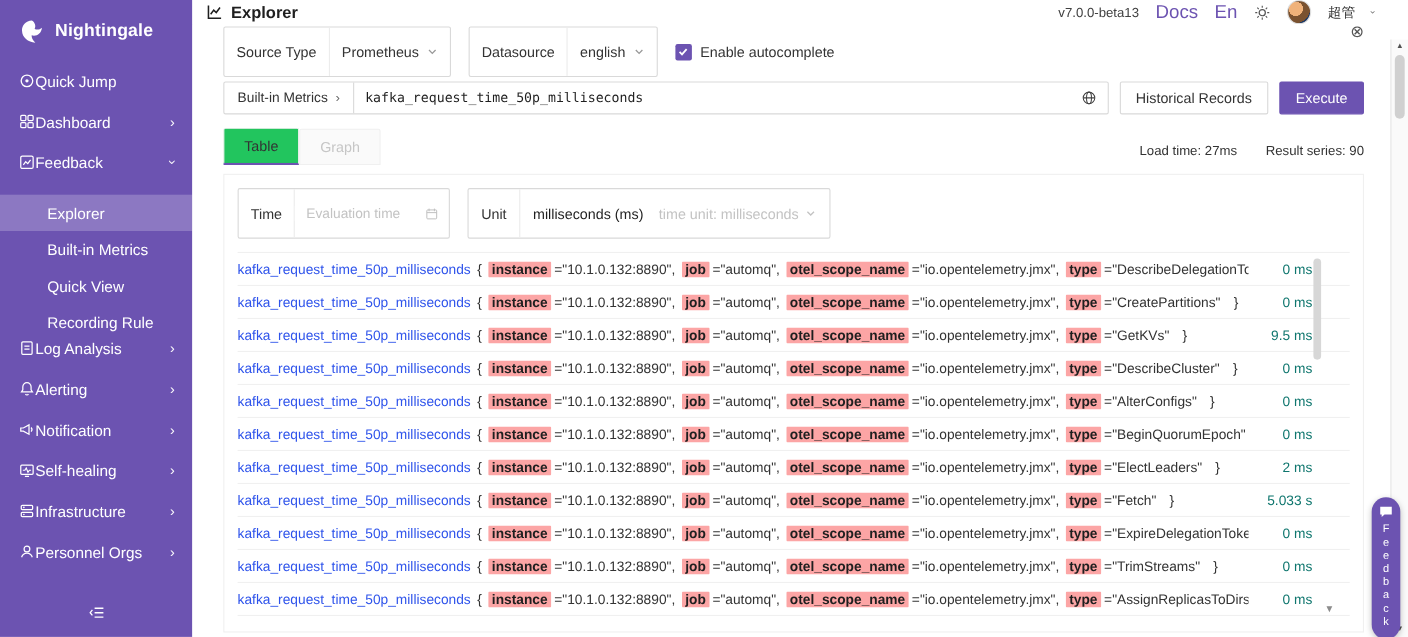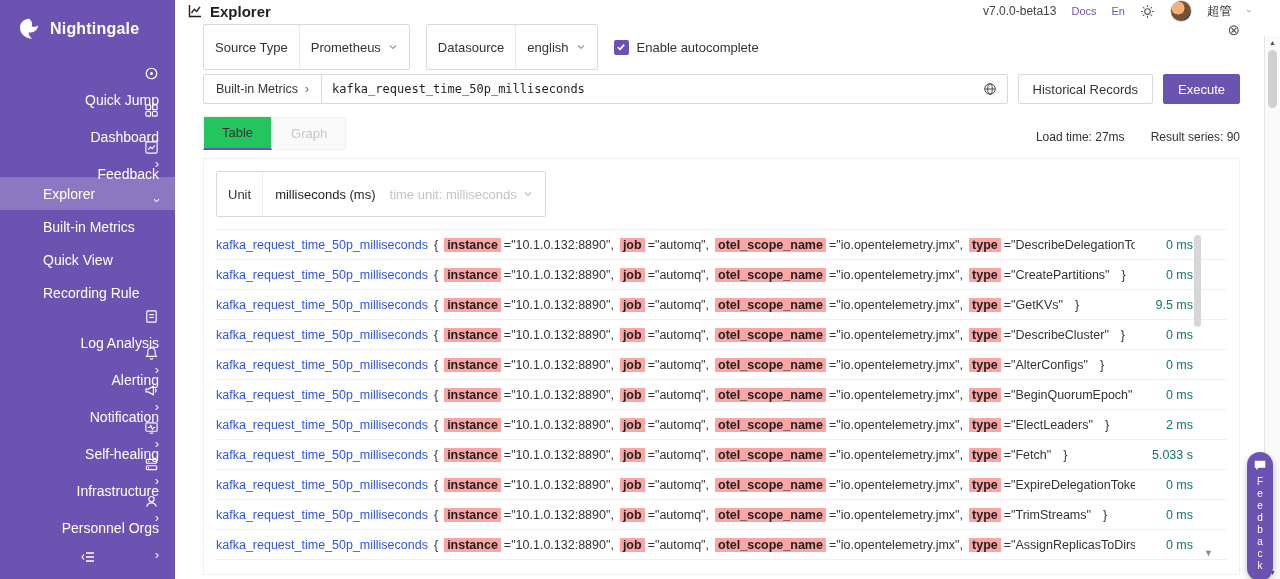--- a/index.html
+++ b/index.html
@@ -7,36 +7,36 @@
   html,body{width:1280px;height:579px;overflow:hidden;}
   body{font-family:"Liberation Sans",sans-serif;font-size:13px;color:#333;background:#fff;position:relative;}
 
   .app{display:flex;width:1280px;height:579px;position:relative;}
 
   
   .sidebar{width:175px;min-width:175px;background:var(--brand);color:#fff;display:flex;flex-direction:column;}
   .logo-row{display:flex;align-items:center;gap:8px;padding:16px 16px 14px 16px;}
   .logo-row .logo-name{font-size:16px;font-weight:700;letter-spacing:.2px;}
   .menu{display:flex;flex-direction:column;margin-top:10px;flex:0 1 auto;}
-  .menu-item{display:flex;align-items:flex-end;gap:11px;height:37px;padding:0 16px;font-size:14px;cursor:pointer;flex-direction:column;}
+  .menu-item{display:flex;align-items:flex-start;height:37px;padding:0 16px;font-size:14px;cursor:pointer;}
   .menu-item .mi-icon{width:16px;display:flex;align-items:center;justify-content:center;}
   .menu-item .chev{margin-left:auto;font-size:13px;opacity:.95;}
   .chev-right{display:inline-block;}
   .chev-down{display:inline-block;transform:rotate(90deg);}
   .submenu-item{height:33px;display:flex;align-items:center;padding-left:43px;font-size:14px;cursor:pointer;}
   .submenu-item.active{background:rgba(255,255,255,.22);}
   .sidebar-bottom{margin-top:auto;display:flex;justify-content:center;padding:12px 0 14px;}
 
   
   .main{position:absolute;left:175px;top:0;right:16px;bottom:0;display:flex;flex-direction:column;background:#fff;}
   .topbar{height:36px;display:flex;align-items:center;padding:0 14px 0 12px;background:#fff;}
   .topbar .title{font-size:15px;font-weight:700;margin-left:7px;color:#1f1f1f;}
   .topbar-right{margin-left:auto;display:flex;align-items:center;gap:15px;}
   .version{font-size:12px;color:#404040;}
-  .toplink{font-size:11px;color:var(--brand);cursor:pointer;}
+  .toplink{font-size:17px;color:var(--brand);cursor:pointer;}
   .avatar{width:22px;height:22px;border-radius:50%;background:radial-gradient(circle at 35% 35%, #f0b27a 0 35%, #7a5230 36% 70%, #203a63 71%);border:1px solid #ddd;cursor:pointer;}
   .username{font-size:12.5px;color:#333;cursor:pointer;}
   .caret-sm{font-size:9px;color:#777;transform:rotate(90deg);display:inline-block;}
 
   .content{position:relative;flex:1;padding:10px 24px 10px 28px;background:#fff;}
   .close-x{position:absolute;top:0px;right:24px;font-size:15px;color:#555;cursor:pointer;line-height:1;}
 
   
   .filters-row{display:flex;align-items:center;gap:16px;height:30px;}
   .group{display:inline-flex;align-items:center;height:46px;border:1px solid var(--border);border-radius:2px;background:#fff;}
@@ -322,20 +322,30 @@
         <div class="tab">Graph</div>
         <div class="tabs-stats">
           <span>Load time: 27ms</span>
           <span>Result series: 90</span>
         </div>
       </div>
 
       <div class="panel">
         <div class="panel-filters">
           <div class="group">
+            <span class="addon bordered">Time</span>
+            <input class="eval-input" type="text" placeholder="Evaluation time" style="">
+            <span class="cal-icon">
+              <svg width="13" height="13" viewBox="0 0 16 16">
+                  <rect x="2.5" y="3.5" width="11" height="10" rx="1" stroke="#bfbfbf" fill="none" stroke-width="1.1"></rect>
+                  <path d="M5 2v3M11 2v3M2.5 6.5h11" stroke="#bfbfbf" stroke-width="1.1"></path>
+                </svg>
+            </span>
+          </div>
+          <div class="group">
             <span class="addon bordered">Unit</span>
             <span class="plain-val">milliseconds (ms)</span>
             <span class="gray-sel">
               <span>time unit: milliseconds</span>
               <svg width="10" height="10" viewBox="0 0 10 10">
                   <path d="M2 3.5l3 3 3-3" stroke="#c3c3c3" fill="none" stroke-width="1.2"></path>
                 </svg>
             </span>
           </div>
         </div>

